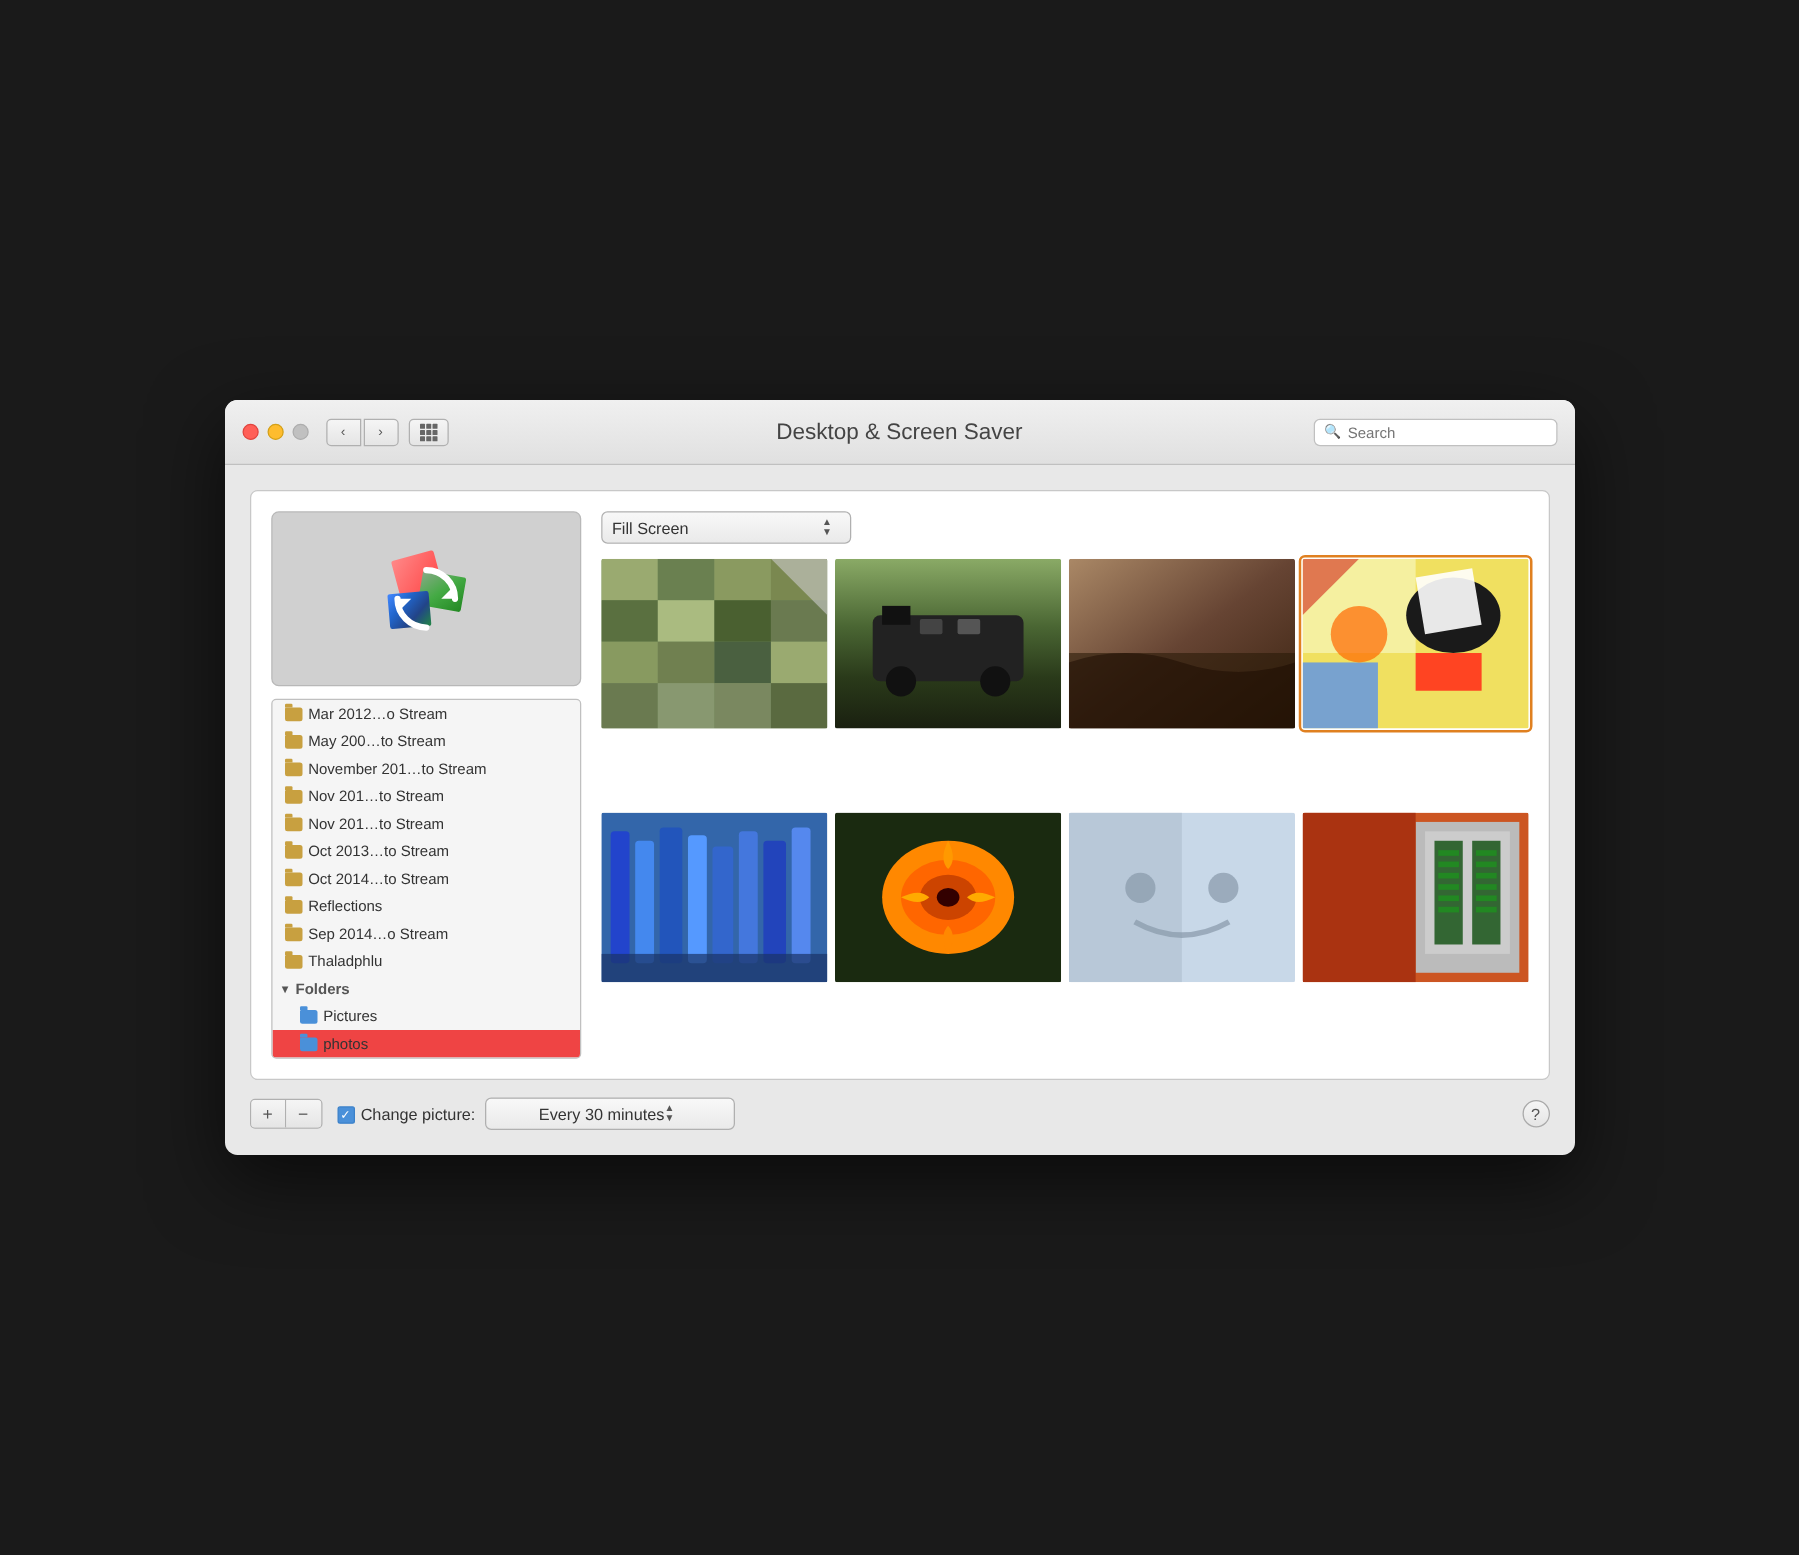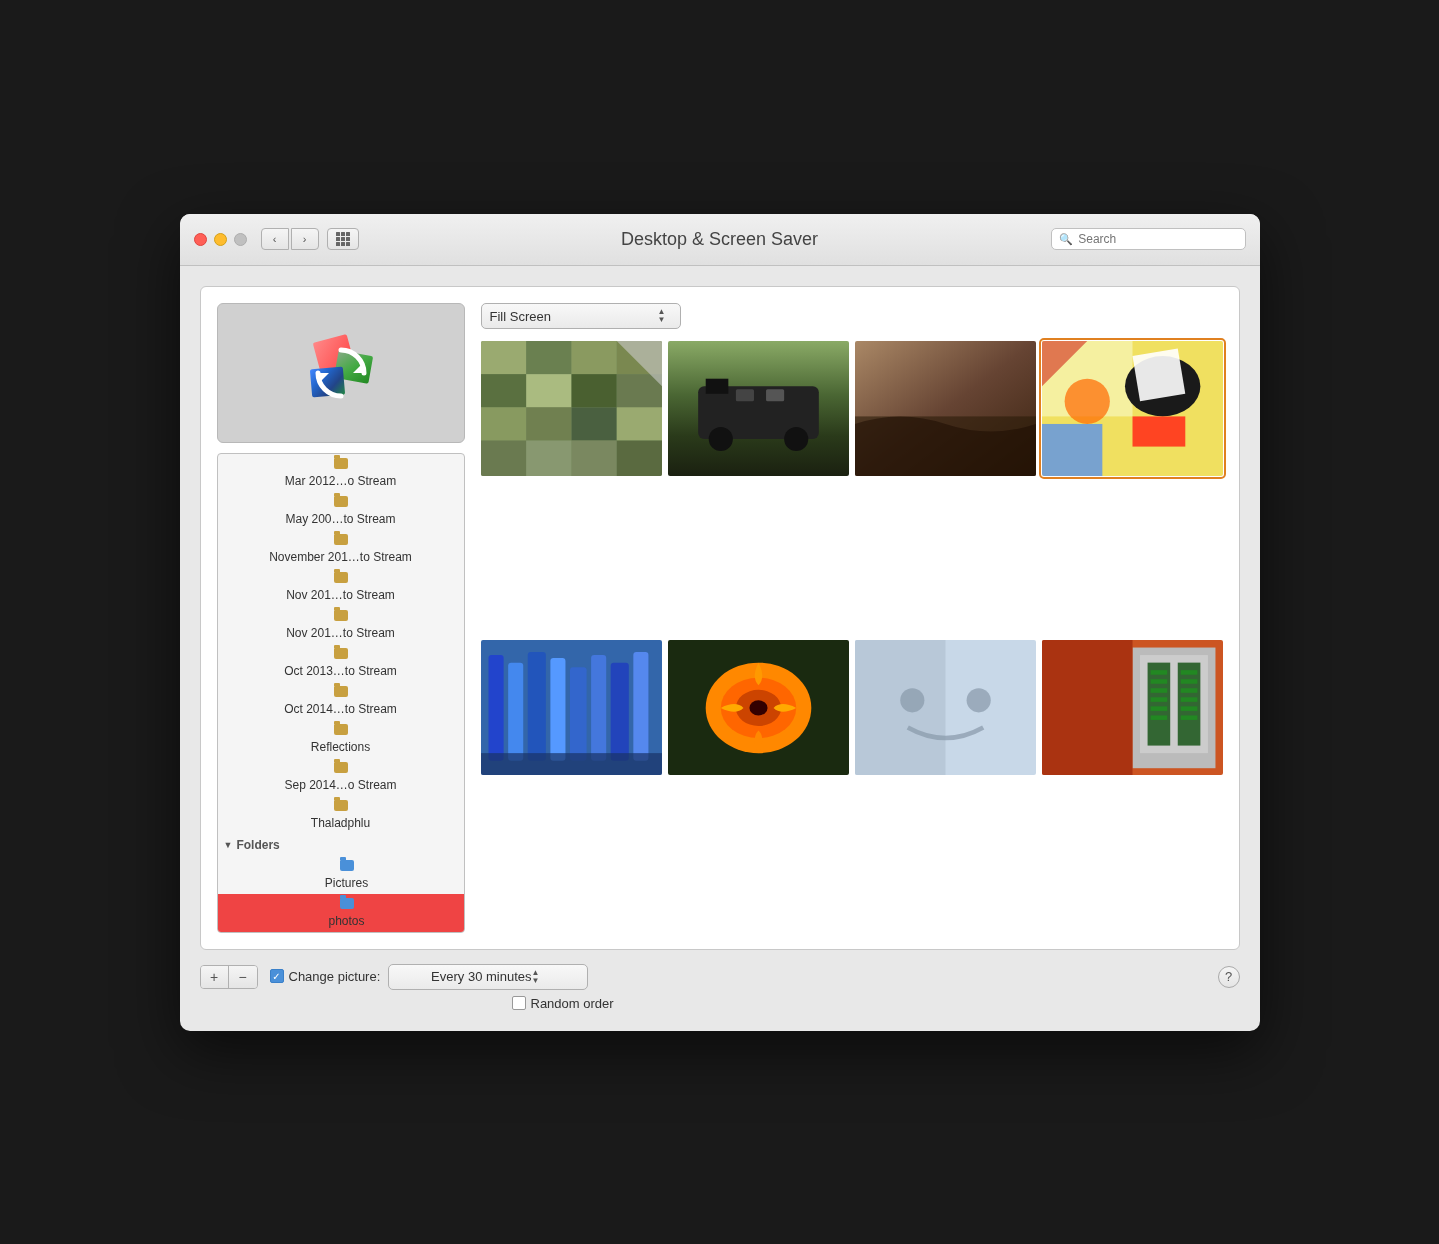--- a/index.html
+++ b/index.html
@@ -170,21 +170,20 @@
       background: #f5f5f5;
     }
     .source-item {
       display: flex;
       align-items: center;
       padding: 4px 10px;
       font-size: 12px;
       color: #333;
       cursor: pointer;
       gap: 5px;
-      flex-direction: column;
     }
     .source-item.selected { background: #ef4444; }
     .folder-icon {
       width: 14px;
       height: 11px;
       background: #c8a040;
       border-radius: 1px 2px 2px 2px;
       position: relative;
       flex-shrink: 0;
     }
@@ -279,21 +278,21 @@
     }
     .add-remove-btn:last-child { border-right: none; }
     .change-picture-row {
       display: flex;
       align-items: center;
       gap: 8px;
       flex: 1;
     }
     .checkbox-label {
       display: flex;
-      align-items: flex-start;
+      align-items: flex-end;
       gap: 5px;
       font-size: 13px;
       color: #333;
       cursor: pointer;
     }
     .checkbox {
       width: 14px;
       height: 14px;
       border: 1px solid #999;
       border-radius: 2px;
@@ -638,21 +637,14 @@
           <div class="stepper-arrows">
             <span class="stepper-arr">▲</span>
             <span class="stepper-arr">▼</span>
           </div>
         </div>
       </div>
 
       <div class="help-btn">?</div>
     </div>
 
-    <div style="margin-top:6px;display:flex;align-items:center;gap:12px;">
-      <div style="width:52px;flex-shrink:0;"></div>
-      <label class="checkbox-label" style="padding-left:248px;">
-        <div class="checkbox"></div>
-        <span>Random order</span>
-      </label>
-    </div>
   </div>
 </div>
 
 </body></html>

